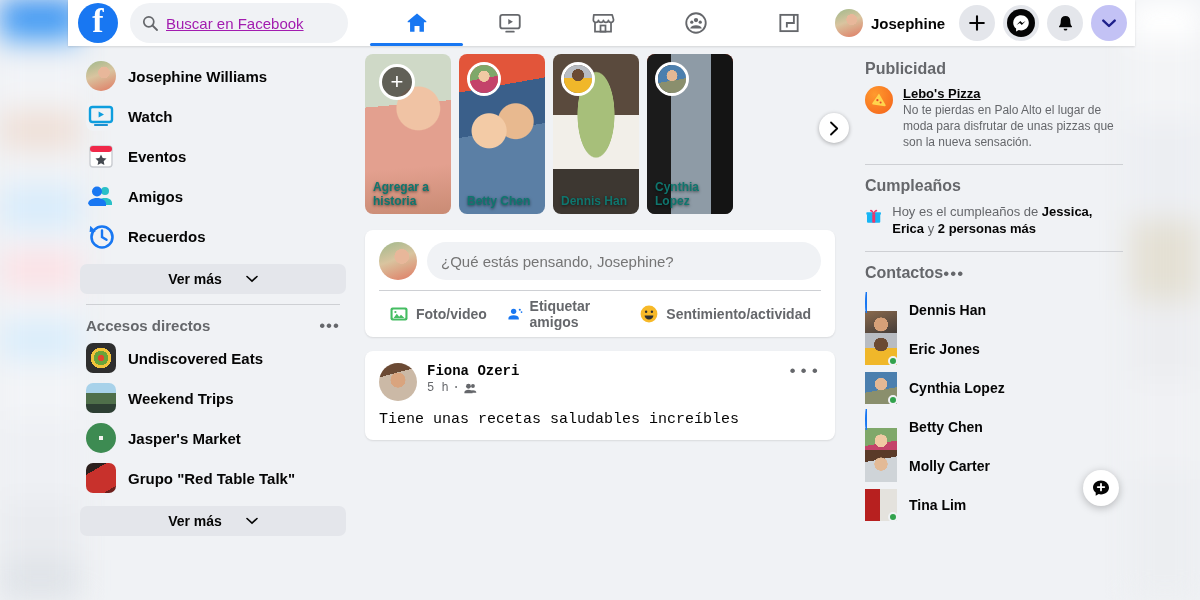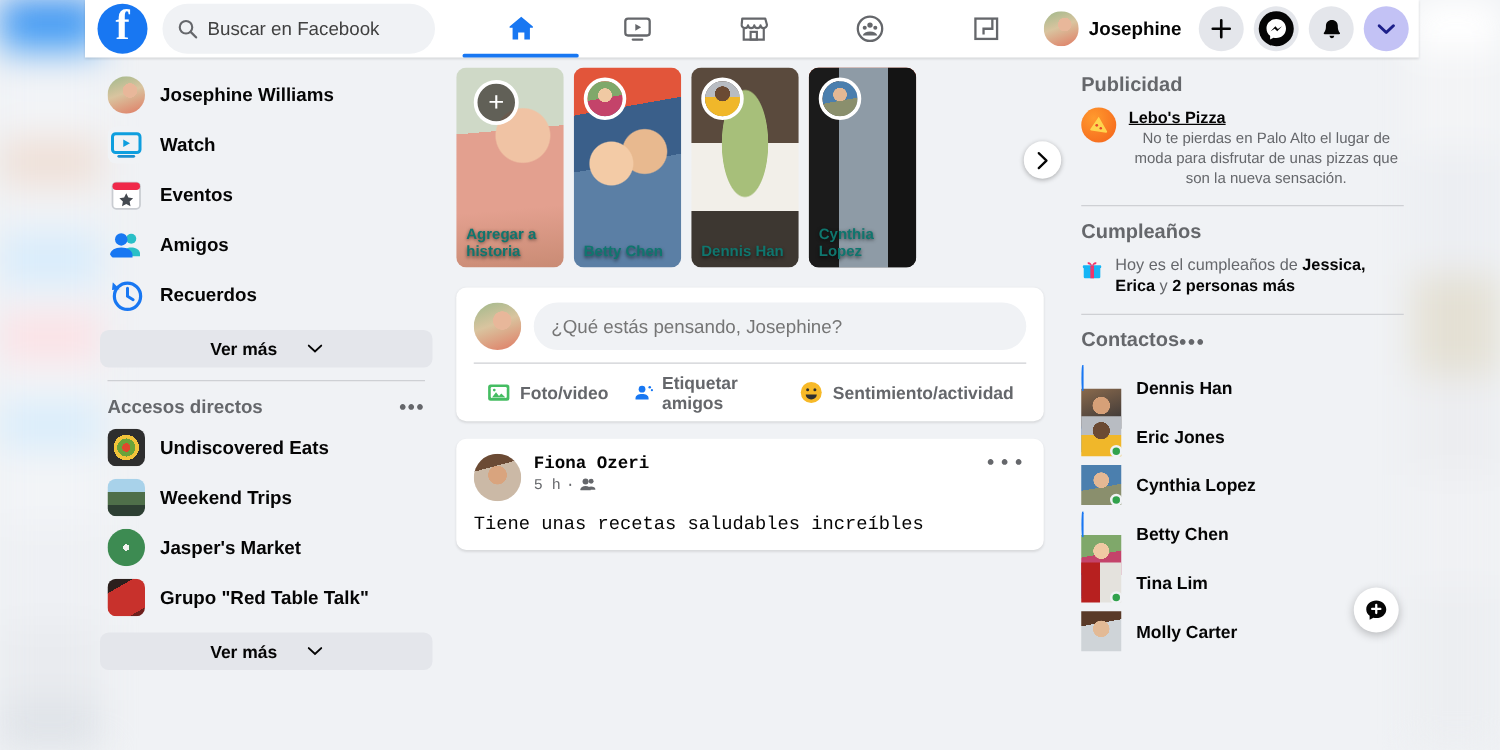--- a/index.html
+++ b/index.html
@@ -47,21 +47,21 @@
     display: flex; align-items: center; justify-content: center;
     color: #fff; font-family: "Liberation Serif", serif;
     font-weight: bold; font-size: 34px; line-height: 1;
     padding-bottom: 5px;
   }
   #search-box {
     margin-left: 12px; width: 218px; height: 40px; border-radius: 20px;
     background: #f0f2f5; display: flex; align-items: center; padding: 0 12px;
     gap: 8px; flex: 0 0 auto;
   }
-  #search-box .ph { color: #404040; font-size: 15px; }
+  #search-box .ph { color: #a21caf; font-size: 15px; text-decoration: underline; }
 
   .nav-tabs { display: flex; align-items: stretch; height: 46px; margin-left: 22px; }
   .nav-tab {
     width: 93px; display: flex; align-items: center; justify-content: center;
     position: relative; cursor: pointer;
   }
   .nav-tab.active::after {
     content: ""; position: absolute; left: 0; right: 0; bottom: 0;
     height: 3px; background: #1877f2; border-radius: 2px;
   }
@@ -128,34 +128,34 @@
   }
   .comp-div { height: 1px; background: #ced0d4; margin: 10px 0 4px 0; }
   .comp-acts { display: flex; align-items: center; height: 38px; }
   .comp-act { display: flex; align-items: center; gap: 7px; padding: 0 10px; cursor: pointer; }
   .comp-act .lbl { font-size: 14px; font-weight: bold; color: #65676b; }
 
   #post { margin-top: 14px; overflow: hidden; font-family: Liberation Mono, monospace; }
   .post-head { display: flex; align-items: flex-start; gap: 10px; padding: 12px 14px 0 14px; }
   .post-head .av { width: 38px; height: 38px; border-radius: 50%; overflow: hidden; flex: 0 0 auto; }
   .post-author { font-size: 14px; font-weight: bold; }
-  .post-meta { font-size: 12px; color: #65676b; display: flex; align-items: flex-start; gap: 4px; margin-top: 2px; }
+  .post-meta { font-size: 12px; color: #65676b; display: flex; align-items: flex-end; gap: 4px; margin-top: 2px; }
   .post-text { padding: 10px 14px 12px 14px; font-size: 15px; }
   .post-img { width: 100%; height: 300px; display: block; }
 
   
   #rail { position: absolute; top: 46px; left: 855px; width: 280px; padding: 10px 12px 0 10px; }
   .rail-title { font-size: 16px; font-weight: bold; color: #65676b; padding: 4px 0 8px 0; }
   .rail-head { display: flex; align-items: center; justify-content: flex-start; padding: 4px 0 8px 0; }
   .ad { display: flex; gap: 10px; }
   .ad-ico { width: 28px; height: 28px; border-radius: 50%; flex: 0 0 auto;
             background: radial-gradient(circle at 35% 30%, #ff9a2e, #f4611a);
             display: flex; align-items: center; justify-content: center; }
   .ad-title { font-size: 13px; font-weight: bold; text-decoration: underline; }
-  .ad-desc { font-size: 12px; color: #65676b; line-height: 16px; margin-top: 1px; text-align: center; }
+  .ad-desc { font-size: 12px; color: #65676b; line-height: 16px; margin-top: 1px; }
   .ad-img { width: 190px; height: 90px; border-radius: 8px; margin: 8px 0 0 38px; display: block; }
   .rail-div { height: 1px; background: #ced0d4; margin: 14px 0 8px 0; }
   .bday { display: flex; gap: 10px; align-items: flex-start; }
   .bday-txt { font-size: 13px; color: #65676b; line-height: 17px; }
   .bday-txt b { color: #050505; font-weight: bold; }
   .contact { display: flex; align-items: center; gap: 12px; height: 39px; cursor: pointer; }
   .contact .av-wrap { position: relative; width: 32px; height: 32px; flex: 0 0 auto; }
   .contact .av { width: 32px; height: 32px; border-radius: 50%; overflow: hidden; }
   .contact .av-wrap.ring .av { width: 32px; height: 32px; border: 2px solid #1877f2; }
   .contact .dot {
@@ -564,26 +564,26 @@
     </div>
     <div class="contact">
       <span class="av-wrap"><span class="av"><span class="pic pic-cynthia"></span></span><span class="dot"></span></span>
       <span class="nm">Cynthia Lopez</span>
     </div>
     <div class="contact">
       <span class="av-wrap ring"><span class="av"><span class="pic pic-betty"></span></span></span>
       <span class="nm">Betty Chen</span>
     </div>
     <div class="contact">
+      <span class="av-wrap"><span class="av"><span class="pic pic-molly"></span></span></span>
+      <span class="nm">Molly Carter</span>
+    </div>
+    <div class="contact">
       <span class="av-wrap"><span class="av"><span class="pic pic-tina"></span></span><span class="dot"></span></span>
       <span class="nm">Tina Lim</span>
-    </div>
-    <div class="contact">
-      <span class="av-wrap"><span class="av"><span class="pic pic-molly"></span></span></span>
-      <span class="nm">Molly Carter</span>
     </div>
 
     <button id="new-msg-fab">
       <svg width="22" height="22" viewBox="0 0 22 22">
         <path d="M11 3.4c-4.4 0-8 3-8 6.9 0 2.1 1 4 2.7 5.3v3.2l3-1.7c.7.2 1.5.3 2.3.3 4.4 0 8-3 8-6.9s-3.6-7.1-8-7.1z" fill="#050505"></path>
         <path d="M11 6.8v6.6M7.7 10.1h6.6" stroke="#fff" stroke-width="1.8" stroke-linecap="round"></path>
       </svg>
     </button>
   </div>
 

